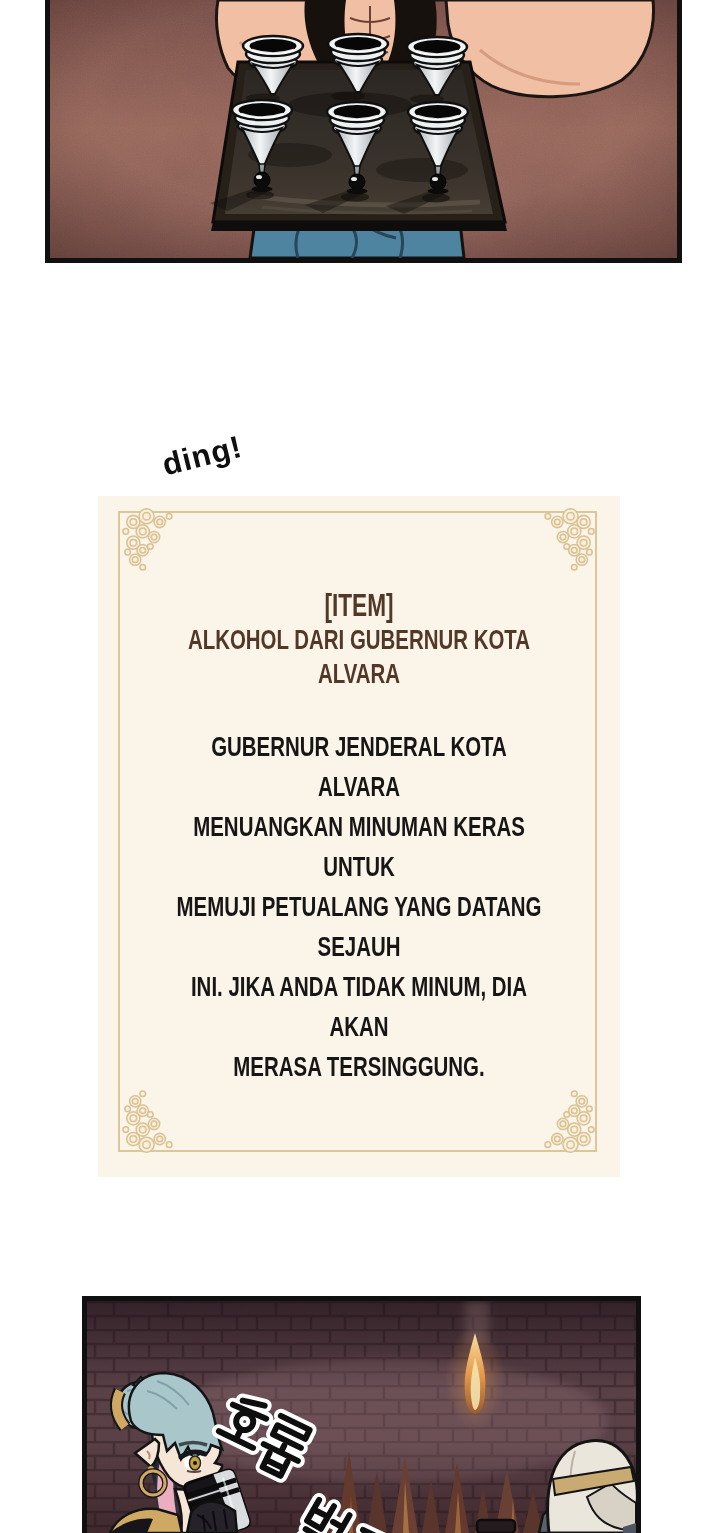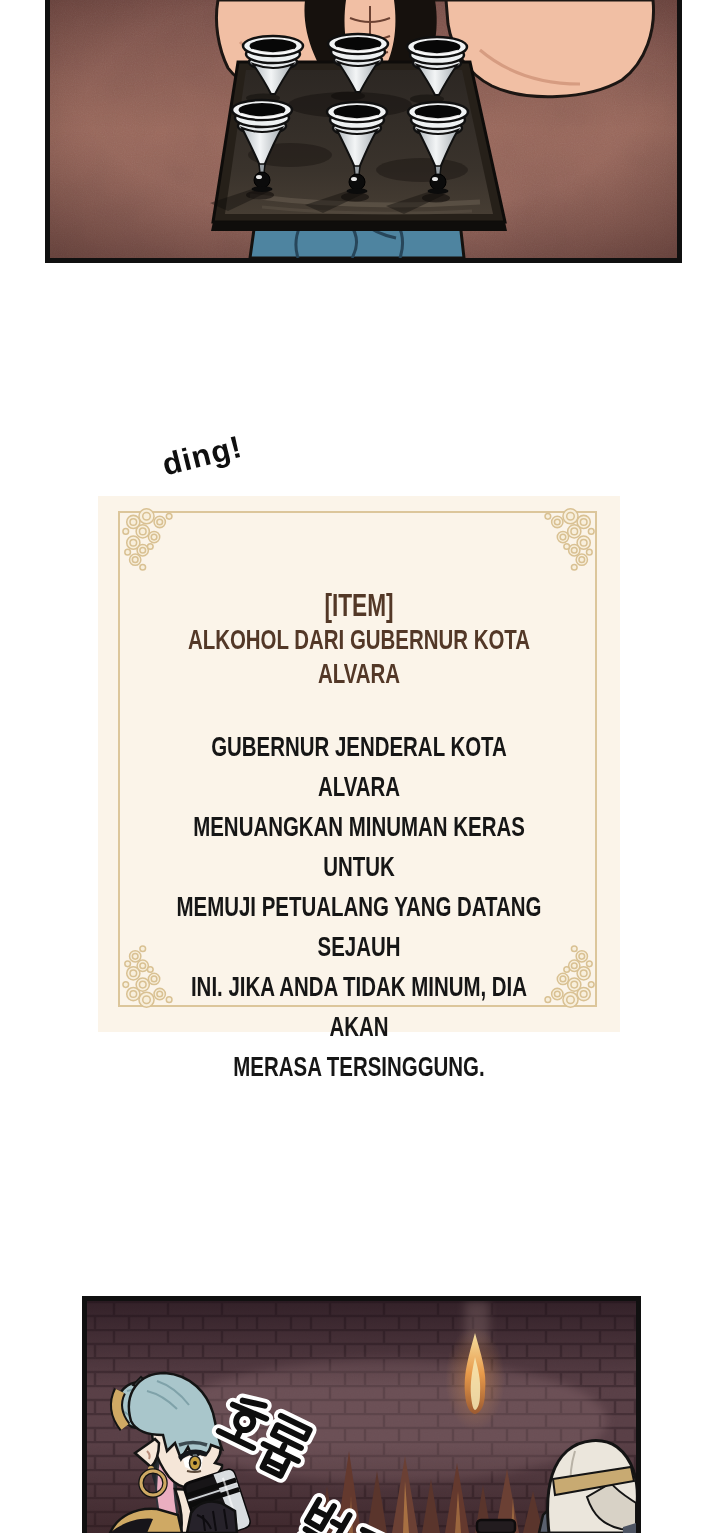--- a/index.html
+++ b/index.html
@@ -15,21 +15,21 @@
     border-left:5px solid #101010;border-right:5px solid #101010;border-top:5px solid #101010;}
   .panel svg{display:block;width:100%;height:100%;}
 
   #ding{
     position:absolute;left:162px;top:438px;
     font-size:31px;font-weight:bold;color:#0f0f0f;
     transform:rotate(-14deg);letter-spacing:1px;white-space:nowrap;
   }
 
   #item-box{
-    position:absolute;left:98px;top:496px;width:522px;height:536px;
+    position:absolute;left:98px;top:496px;width:522px;height:681px;
     background:#fbf4e9;
   }
   #item-frame{
     position:absolute;left:20px;top:15px;right:23px;bottom:25px;
     border:2px solid #dcc69b;
   }
   .orn{position:absolute;width:66px;height:66px;}
   .orn.tl{left:2px;top:-8px;}
   .orn.tr{right:0px;top:-8px;transform:scaleX(-1);}
   .orn.bl{left:2px;bottom:-6px;transform:scaleY(-1);}

